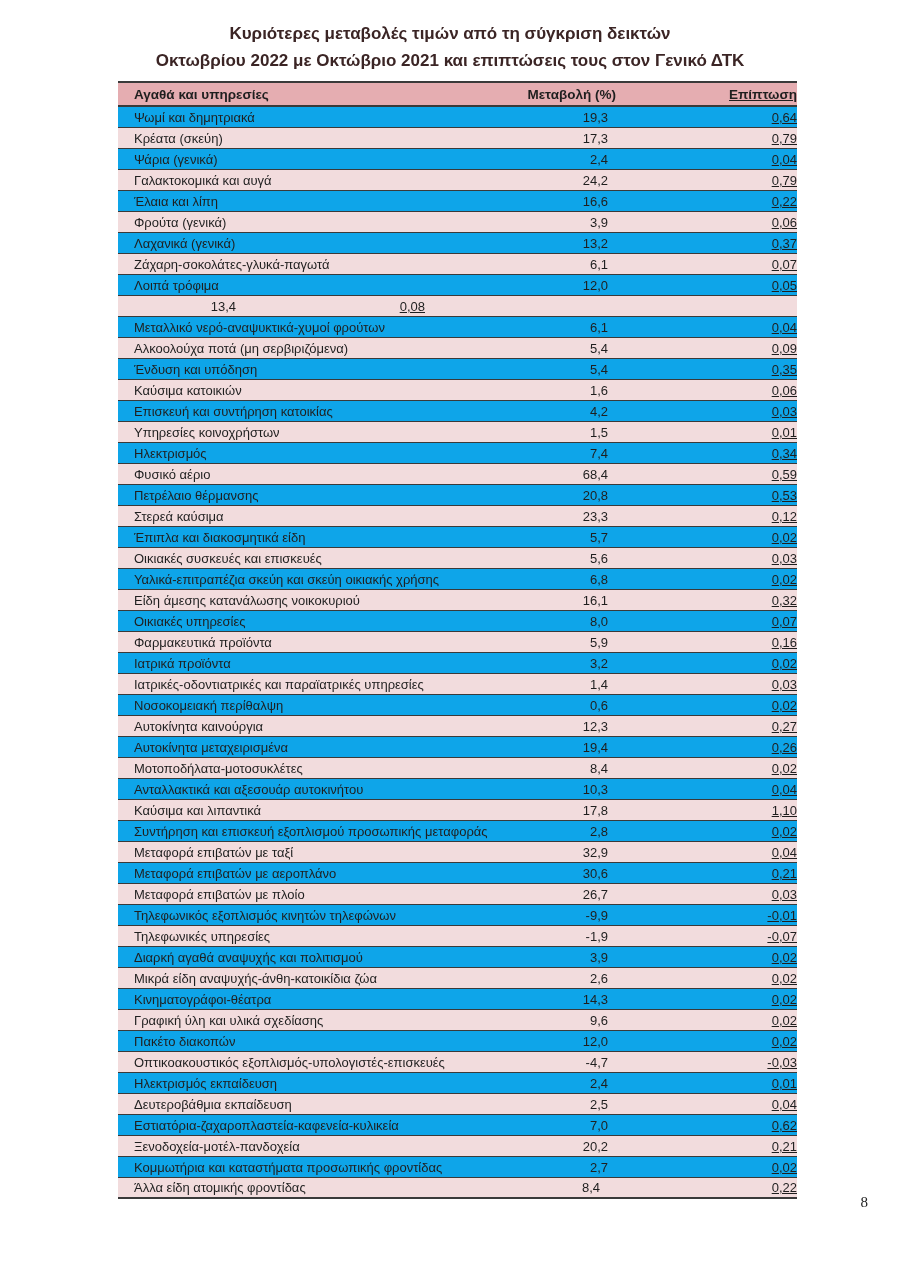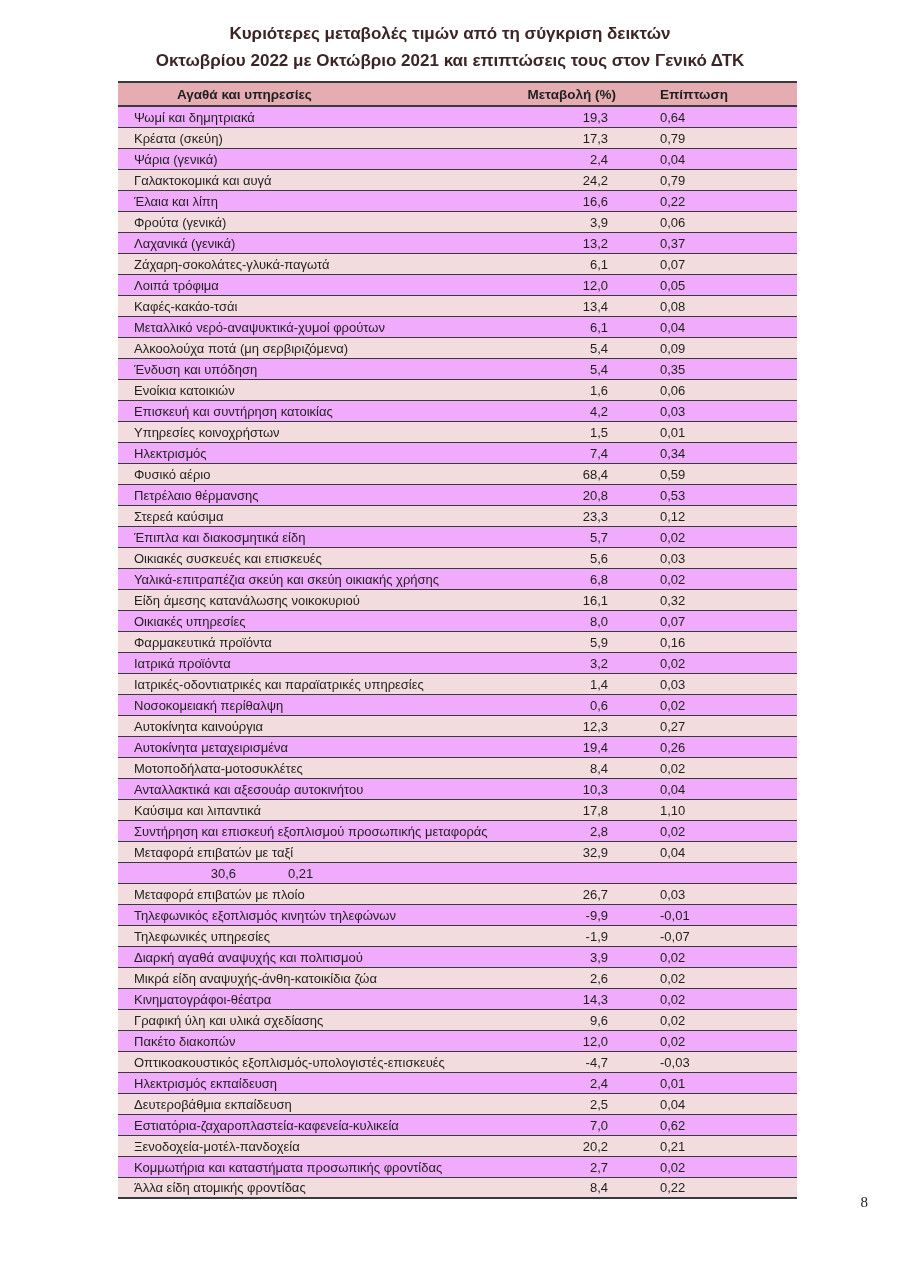--- a/index.html
+++ b/index.html
@@ -19,31 +19,31 @@
     position:absolute;top:20px;left:0;width:900px;text-align:center;
     font-weight:bold;font-size:17px;line-height:27px;color:var(--title-color);
   }
   .table{
     position:absolute;left:118px;top:81px;width:679px;
     border-top:2px solid var(--line);
   }
   .thead{
     display:flex;align-items:center;height:24px;box-sizing:border-box;
     background:var(--header-bg);border-bottom:2px solid var(--line);
-    font-weight:bold;font-size:13.5px;padding-left:43px;
+    font-weight:bold;font-size:13.5px;
   }
   .row{
     display:flex;align-items:center;height:21px;box-sizing:border-box;
-    border-bottom:1px solid var(--line);font-size:13px;background:#f0abfc;
+    border-bottom:1px solid var(--line);font-size:13px;background:#0ea5e9;
   }
   .row.alt{background:var(--alt-bg);}
-  .row:last-child{border-bottom:2px solid var(--line);}
+  .row:last-child{border-bottom:2px solid var(--line);gap:8px;}
   .c1{flex:1;padding-left:16px;white-space:nowrap;overflow:hidden;}
   .c2{width:170px;box-sizing:border-box;text-align:right;padding-right:52px;white-space:nowrap;}
-  .c3{width:137px;box-sizing:border-box;text-align:left;white-space:nowrap;}
+  .c3{width:137px;box-sizing:border-box;text-align:right;white-space:nowrap;text-decoration:underline;}
   .thead .c2{padding-right:44px;}
   .pageno{
     position:absolute;top:1194px;right:32px;
     font-family:"Liberation Serif", serif;font-size:15px;color:#222222;
   }
 </style>
 </head>
 <body>
 
 <div class="page">
@@ -108,21 +108,20 @@
     <div class="c3">0,07</div>
   </div>
 
   <div class="row">
     <div class="c1">Λοιπά τρόφιμα</div>
     <div class="c2">12,0</div>
     <div class="c3">0,05</div>
   </div>
 
   <div class="row alt">
-    <div class="c1">Καφές-κακάο-τσάι</div>
     <div class="c2">13,4</div>
     <div class="c3">0,08</div>
   </div>
 
   <div class="row">
     <div class="c1">Μεταλλικό νερό-αναψυκτικά-χυμοί φρούτων</div>
     <div class="c2">6,1</div>
     <div class="c3">0,04</div>
   </div>
 
@@ -132,21 +131,21 @@
     <div class="c3">0,09</div>
   </div>
 
   <div class="row">
     <div class="c1">Ένδυση και υπόδηση</div>
     <div class="c2">5,4</div>
     <div class="c3">0,35</div>
   </div>
 
   <div class="row alt">
-    <div class="c1">Ενοίκια κατοικιών</div>
+    <div class="c1">Καύσιμα κατοικιών</div>
     <div class="c2">1,6</div>
     <div class="c3">0,06</div>
   </div>
 
   <div class="row">
     <div class="c1">Επισκευή και συντήρηση κατοικίας</div>
     <div class="c2">4,2</div>
     <div class="c3">0,03</div>
   </div>
 
@@ -270,20 +269,21 @@
     <div class="c3">0,02</div>
   </div>
 
   <div class="row alt">
     <div class="c1">Μεταφορά επιβατών με ταξί</div>
     <div class="c2">32,9</div>
     <div class="c3">0,04</div>
   </div>
 
   <div class="row">
+    <div class="c1">Μεταφορά επιβατών με αεροπλάνο</div>
     <div class="c2">30,6</div>
     <div class="c3">0,21</div>
   </div>
 
   <div class="row alt">
     <div class="c1">Μεταφορά επιβατών με πλοίο</div>
     <div class="c2">26,7</div>
     <div class="c3">0,03</div>
   </div>
 

